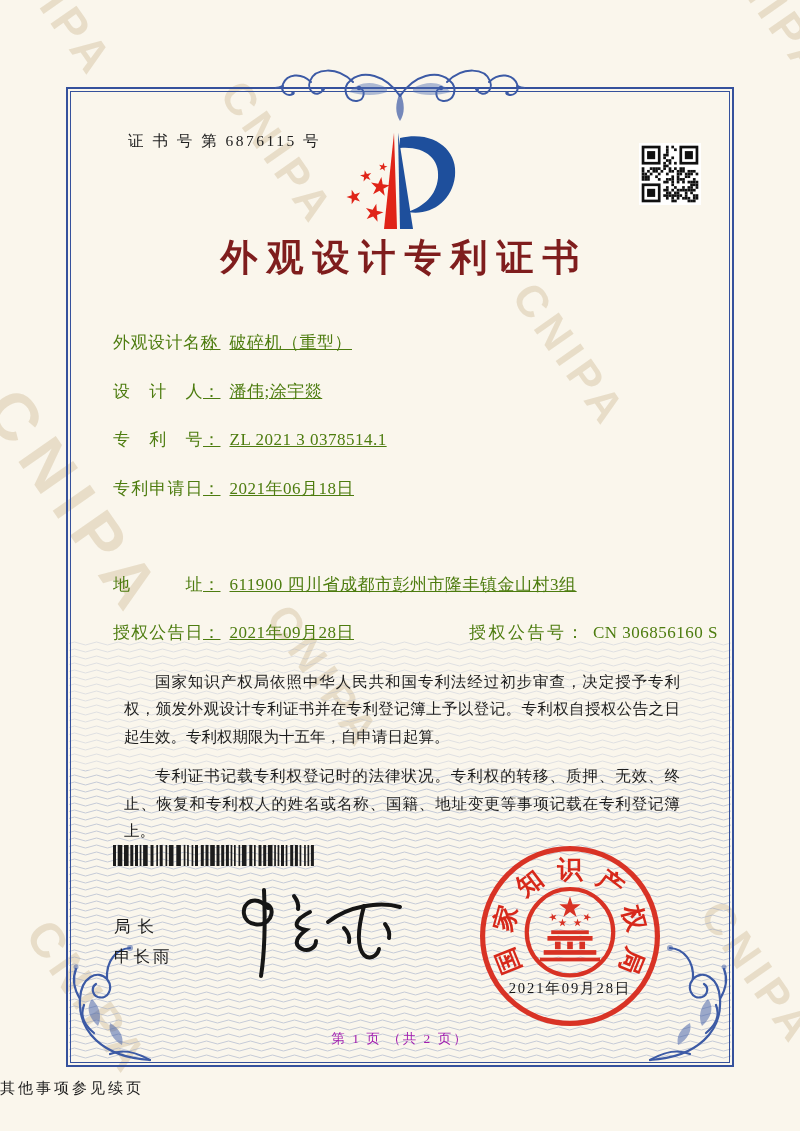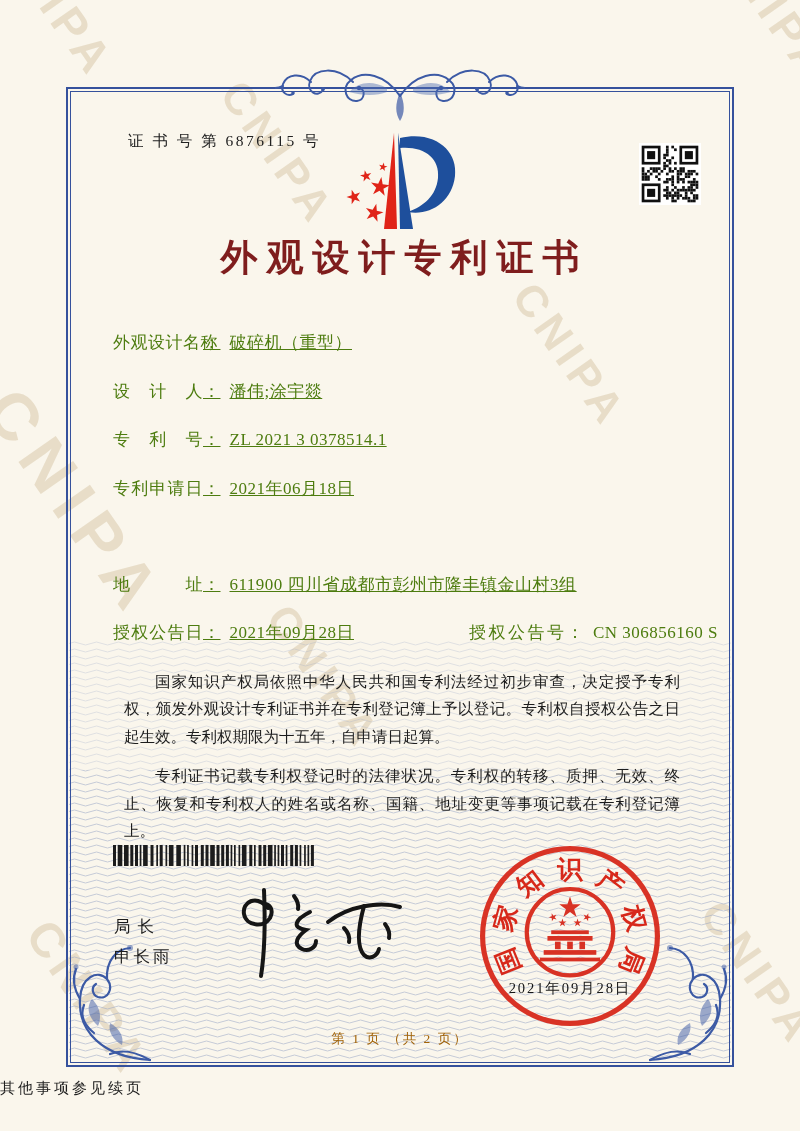--- a/index.html
+++ b/index.html
@@ -33,21 +33,21 @@
              text-align:justify;color:#1d1d1d;}
   .body-text p{margin:12px;text-indent:2em;}
   
   .barcode{position:absolute;left:112px;top:845px;width:208px;height:21px;}
   .officer-title{position:absolute;left:114px;top:916px;font-size:16.5px;letter-spacing:7px;}
   .officer-name{position:absolute;left:114px;top:946px;font-size:16.5px;letter-spacing:3px;}
   .signature{position:absolute;left:228px;top:886px;width:185px;height:95px;}
   .seal{position:absolute;left:476px;top:842px;width:188px;height:188px;}
   .seal-char{font-size:27px;font-weight:bold;fill:#d7281a;font-family:"Liberation Serif","DejaVu Serif",serif;}
   .seal-date{font-size:15.5px;fill:#161616;letter-spacing:2px;font-family:"Liberation Serif","DejaVu Serif",serif;}
-  .page-info{position:absolute;left:0;right:0;top:1030px;text-align:center;font-size:13.5px;letter-spacing:2px;color:#a16207;}
+  .page-info{position:absolute;left:0;right:0;top:1030px;text-align:center;font-size:13.5px;letter-spacing:2px;color:#a21caf;}
   .cont-note{position:absolute;left:0;right:16px;top:1079px;text-align:left;font-size:15px;letter-spacing:3px;color:#1d1d1d;}
 </style>
 </head>
 <body>
 
 <div class="page">
 
   <span class="wm" style="left:-30px;top:-25px;font-size:46px;">CNIPA</span>
   <span class="wm" style="left:688px;top:-20px;font-size:46px;">CNIPA</span>
   <span class="wm" style="left:196px;top:128px;font-size:44px;">CNIPA</span>

